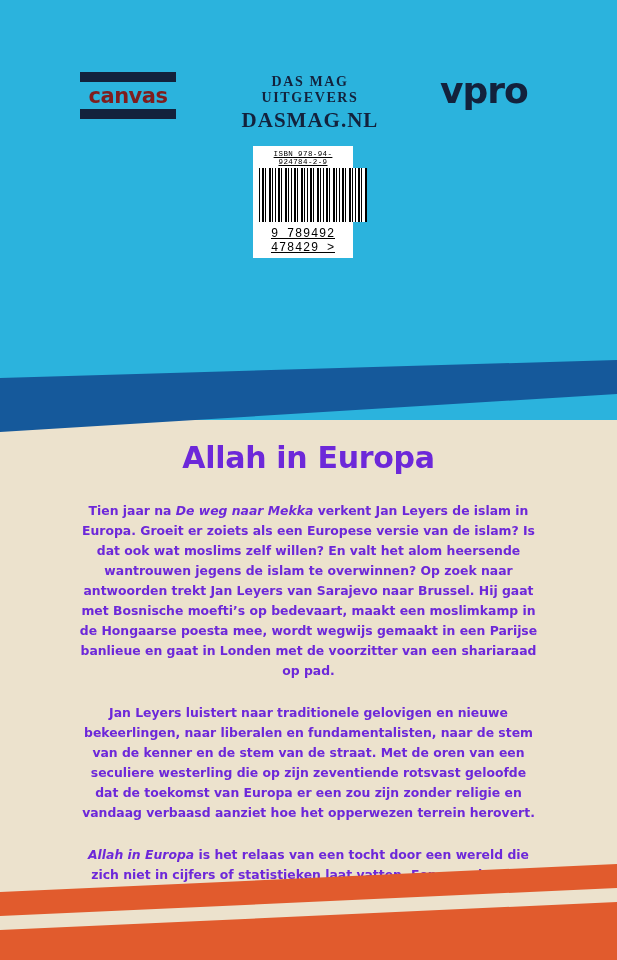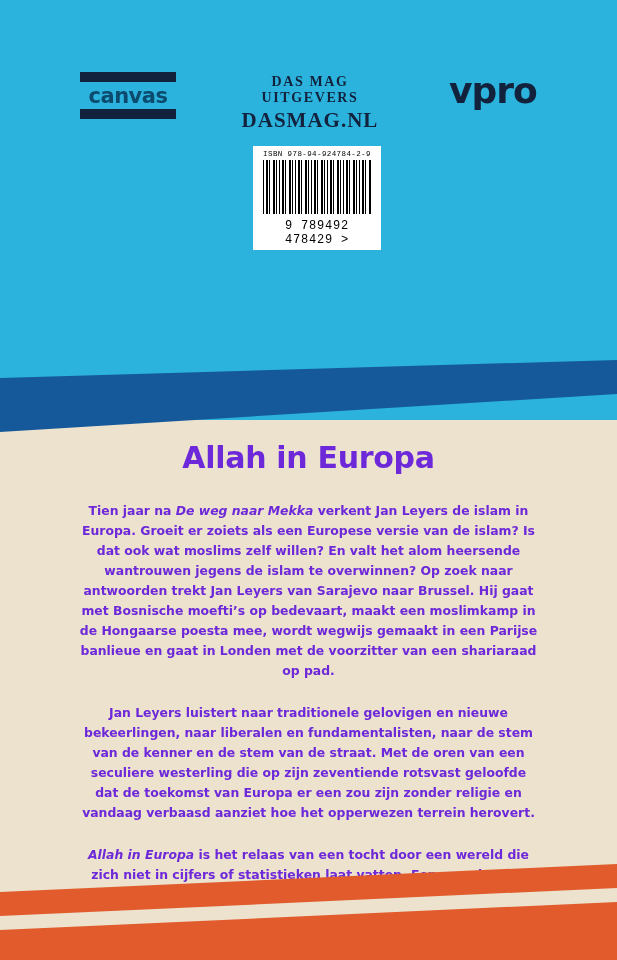--- a/index.html
+++ b/index.html
@@ -78,21 +78,21 @@
   }
   .canvas-bar {
     height: 10px;
     background: #13223c;
   }
   .canvas-word {
     font-family: "DejaVu Sans", sans-serif;
     font-weight: bold;
     font-size: 21px;
     letter-spacing: -0.5px;
-    color: #0c4a6e;
+    color: #7f1d1d;
     line-height: 24px;
     padding: 2px 0 1px 0;
   }
   .dasmag-logo {
     position: absolute;
     left: 225px; top: 12px;
     width: 170px;
     text-align: center;
     color: #13223c;
     font-family: "Liberation Serif", serif;
@@ -104,37 +104,38 @@
   }
   .dasmag-main {
     font-size: 21px;
     letter-spacing: 1px;
     font-weight: bold;
     margin-top: 2px;
     text-align: center;
   }
   .vpro-logo {
     position: absolute;
-    left: 449px; top: 8px;
+    left: 440px; top: 8px;
     font-family: "DejaVu Sans", sans-serif;
     font-weight: bold;
     font-size: 36px;
     color: #13223c;
     letter-spacing: -1px;
   }
 
   
   .barcode-box {
     position: absolute;
     left: 253px; top: 146px;
-    width: 128px;
+    width: 100px;
     background: #ffffff;
     padding: 4px 6px 3px 6px;
     box-sizing: border-box;
     text-align: center;
+    text-decoration: underline;
   }
   .isbn-text {
     font-family: "Liberation Mono", monospace;
     font-size: 7.5px;
     letter-spacing: 0.4px;
     color: #000;
     margin-bottom: 2px;
   }
   .bars {
     height: 54px;

